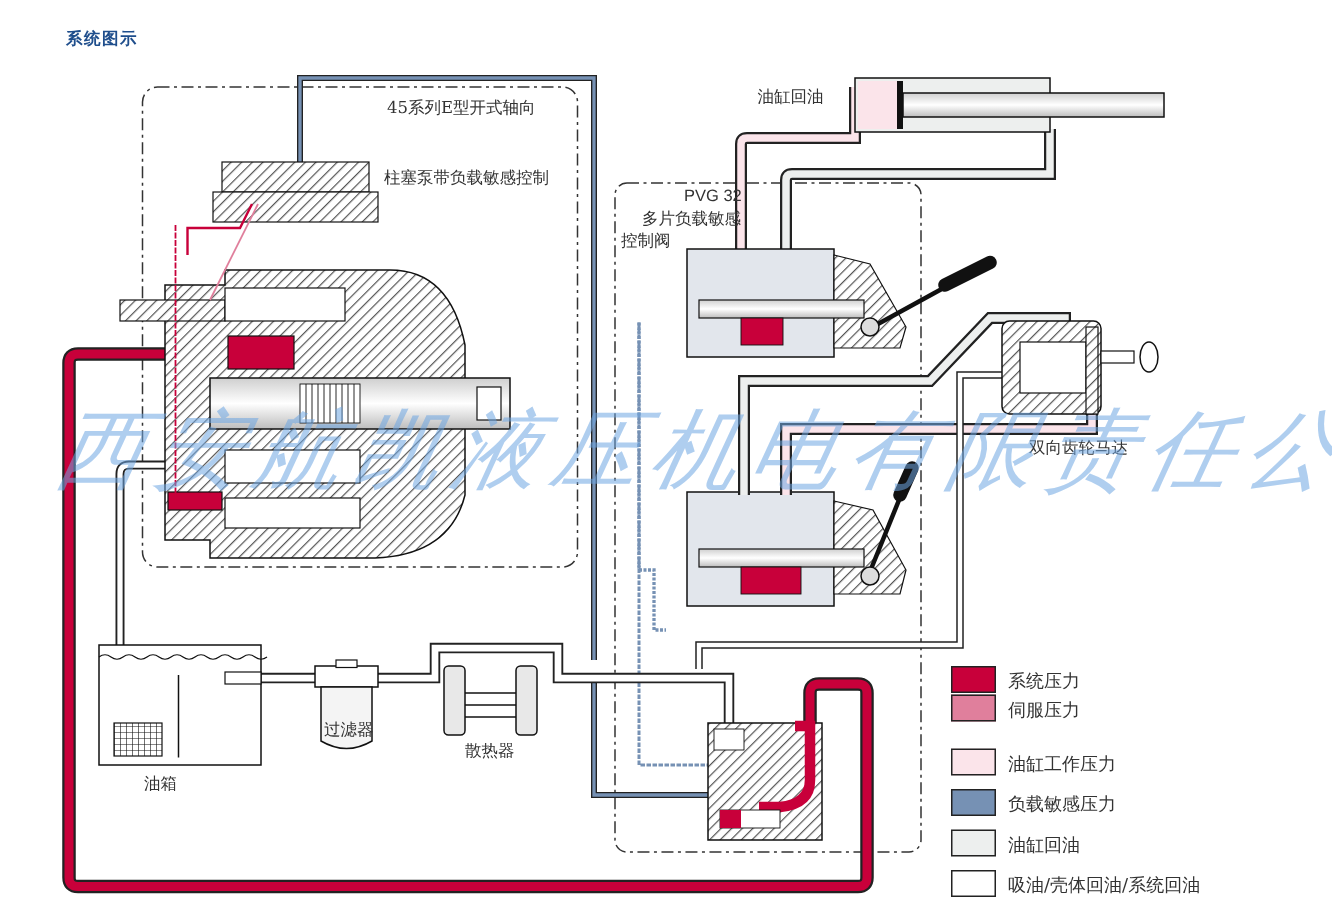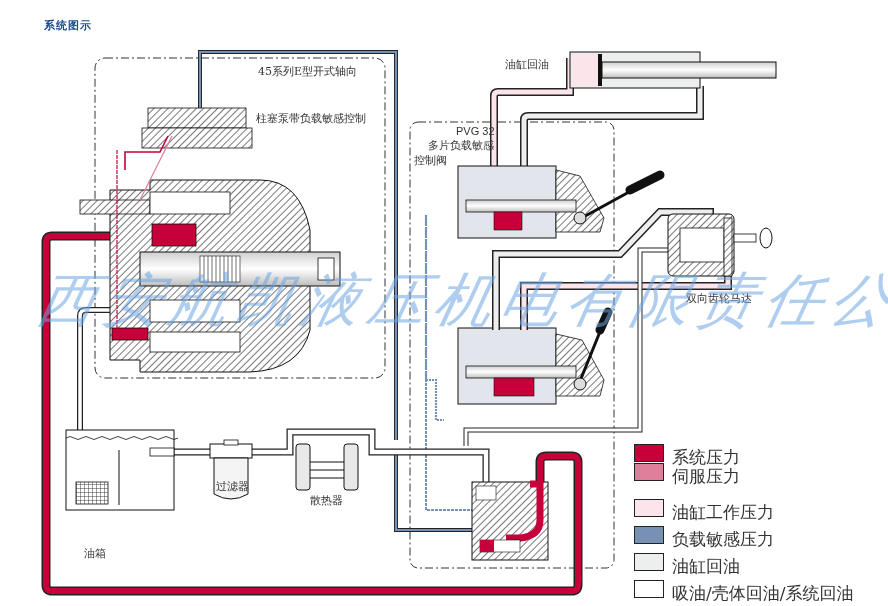--- a/index.html
+++ b/index.html
@@ -4,21 +4,21 @@
 <style>
   html, body { margin:0; padding:0; background:#ffffff; }
   body { width:888px; height:606px; position:relative; overflow:hidden; font-family:"DejaVu Sans", sans-serif; }
   #diagram { position:absolute; left:0; top:0; width:888px; height:606px; }
   .title { position:absolute; left:44px; top:18px; font-size:11px; color:#1f4e8c; font-weight:bold; letter-spacing:1px; }
   .lbl { position:absolute; font-family:"DejaVu Serif", serif; font-size:11px; color:#333; white-space:nowrap; line-height:14px; }
   .lbl-sans { font-family:"Liberation Sans", sans-serif;padding-left:42px; }
   .legend { position:absolute; left:634px; top:444px; }
   .legend-item { position:absolute; left:0; width:250px; height:20px; }
   .legend-swatch { position:absolute; left:0; top:0; width:30px; height:18px; border:1px solid #222; box-sizing:border-box; }
-  .legend-label { position:absolute; left:38px; top:2px; font-family:"DejaVu Serif", serif; font-size:17px; color:#333; white-space:nowrap; }
+  .legend-label { position:absolute; left:38px; top:2px; font-family:"DejaVu Serif", serif; font-size:12px; color:#333; white-space:nowrap; }
   .watermark { position:absolute; left:40px; top:262px; width:830px; height:70px; font-family:"DejaVu Serif", serif; font-style:italic; font-size:58px; color:rgba(110,165,225,0.55); letter-spacing:8px; white-space:nowrap; pointer-events:none; transform:skewX(-12deg); }
 </style>
 </head>
 <body>
 
 <div>
   <div class="title">系统图示</div>
 
   <svg id="diagram" viewBox="0 0 888 606" xmlns="http://www.w3.org/2000/svg">
     <defs>
@@ -162,21 +162,21 @@
     </g>
   </svg>
 
   <div class="lbl" style="left:258px; top:65px;">45系列E型开式轴向</div>
   <div class="lbl" style="left:256px; top:80px;margin-top:32px;">柱塞泵带负载敏感控制</div>
   <div class="lbl" style="left:505px; top:58px;">油缸回油</div>
   <div class="lbl lbl-sans" style="left:414px; top:124px;">PVG 32</div>
   <div class="lbl" style="left:428px; top:139px;">多片负载敏感</div>
   <div class="lbl" style="left:414px; top:154px;">控制阀</div>
   <div class="lbl" style="left:674px; top:292px;margin-left:12px;">双向齿轮马达</div>
-  <div class="lbl" style="left:84px; top:516px;margin-top:31px;">油箱</div>
+  <div class="lbl" style="left:96px; top:516px;">油箱</div>
   <div class="lbl" style="left:216px; top:480px;">过滤器</div>
   <div class="lbl" style="left:310px; top:494px;">散热器</div>
 
   <div class="watermark">西安航凯液压机电有限责任公司</div>
 
   <div class="legend">
     <div class="legend-item" style="top:0px;">
       <span class="legend-swatch" style="background: rgb(200, 0, 58);"></span>
       <span class="legend-label">系统压力</span>
     </div>

